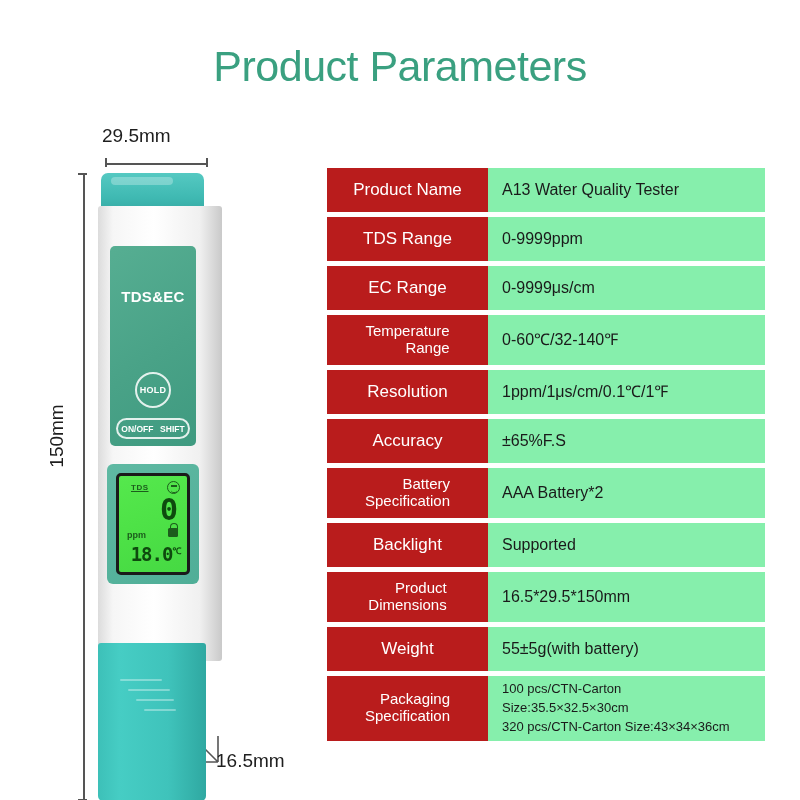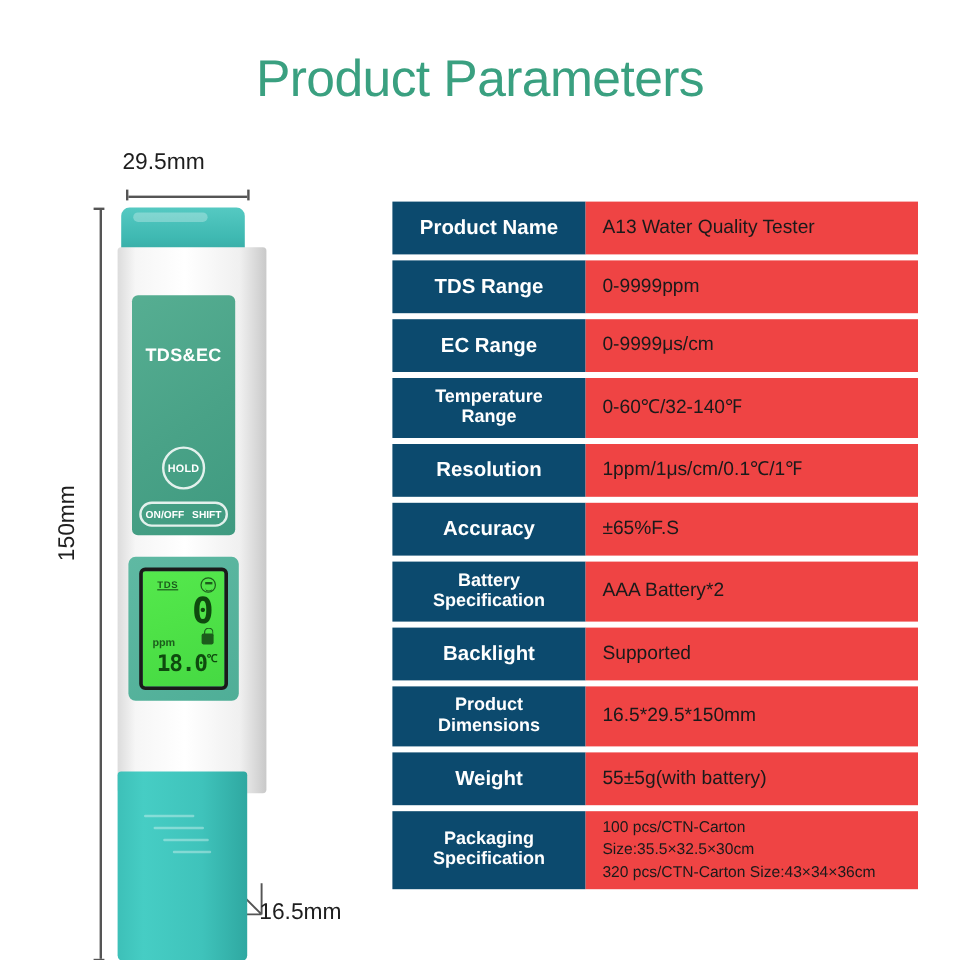--- a/index.html
+++ b/index.html
@@ -227,35 +227,34 @@
     width: 438px;
   }
   .spec-row {
     display: flex;
     align-items: stretch;
     margin-bottom: 5px;
   }
   .spec-label {
     width: 161px;
     flex: 0 0 161px;
-    background: #0c4a6e;
+    background: #b91c1c;
     color: #ffffff;
     display: flex;
     align-items: center;
     justify-content: center;
     text-align: center;
     font-size: 17px;
     padding: 4px 6px;
     line-height: 1.12;
-    font-weight: bold;
-  }
-  .spec-label.two-line { font-size: 15px; }
+  }
+  .spec-label.two-line { font-size: 15px; text-align: right; }
   .spec-value {
     flex: 1 1 auto;
-    background: #ef4444;
+    background: #86efac;
     color: #1a1a1a;
     display: flex;
     flex-direction: column;
     justify-content: center;
     font-size: 16px;
     padding: 4px 14px;
     line-height: 1.45;
   }
   .spec-value.small { font-size: 13px; }
   .r-h44 .spec-label, .r-h44 .spec-value { min-height: 44px; }

